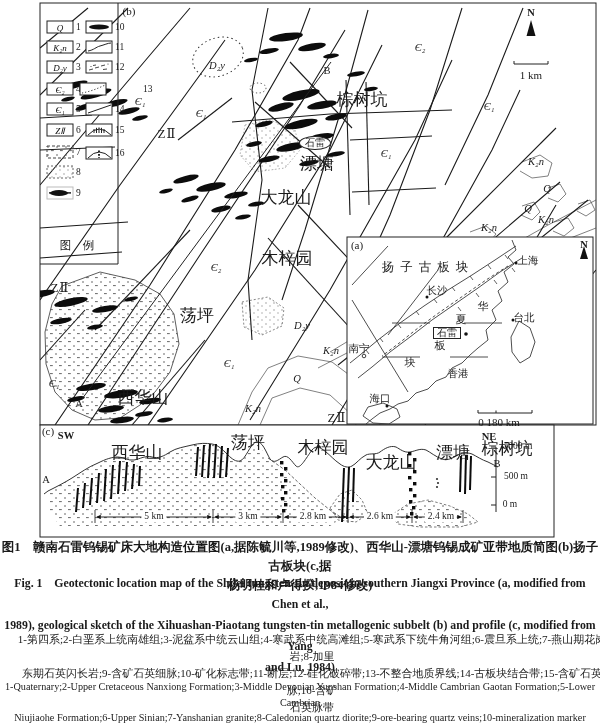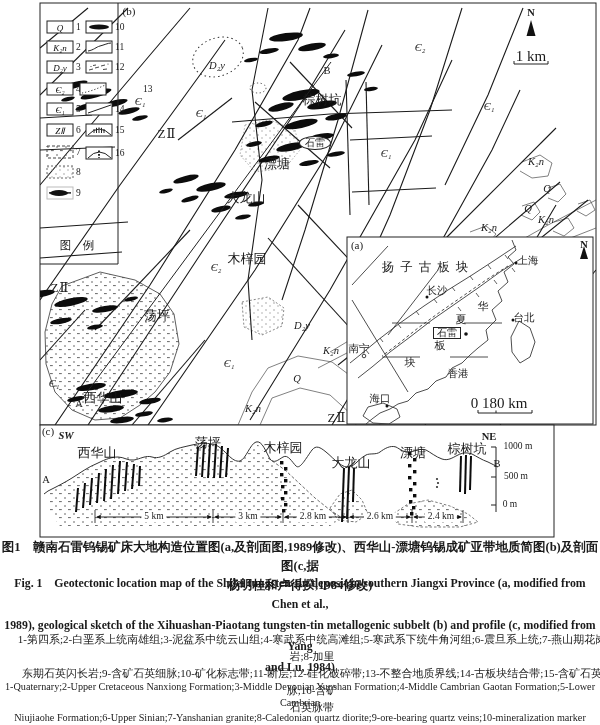--- a/index.html
+++ b/index.html
@@ -4,26 +4,26 @@
 <style>
   html,body{margin:0;padding:0;background:#fff;}
   #fig{position:relative;width:600px;height:725px;background:#fff;overflow:hidden;
        font-family:"Liberation Serif","DejaVu Serif",serif;color:#1a1a1a;}
   #art{position:absolute;left:0;top:0;}
   .lbl{position:absolute;transform:translate(-50%,-50%);white-space:nowrap;line-height:1;}
   .geo{font-size:10.5px;font-style:italic;}
   .pl{font-size:11px;}
   .pt{font-size:10.5px;}
   .big{font-size:13px;letter-spacing:1px;}
-  .place{font-size:13px;}
+  .place{font-size:17px;margin-left:40px;}
   .city{font-size:10.5px;}
   .dir{font-size:10.5px;font-weight:bold;}
   .elev{font-size:9.5px;}
   .dist{font-size:9.5px;background:#fff;padding:0 3px;}
-  .scale{font-size:15px;}
+  .scale{font-size:11px;margin-top:19px;}
   .yz{font-size:12.5px;letter-spacing:6px;}
   .hx{font-size:11px;}
   .oval{border:1px solid #222;border-radius:50%;padding:1px 5px;background:#fff;font-size:10px;}
   .sbox{border:1px solid #222;padding:0 3px;background:#fff;font-size:10px;}
   #legend{position:absolute;left:40px;top:3px;width:78px;height:261px;}
   .leg-item{position:absolute;display:flex;align-items:center;gap:2px;}
   .leg-n{font-size:9.5px;}
   #legend-title{position:absolute;left:40px;top:238px;width:74px;text-align:center;font-size:11.5px;}
   .caption{position:absolute;left:0;width:600px;text-align:center;}
   #cap-zh{top:538px;font-weight:bold;font-size:12.5px;line-height:19px;}
@@ -462,42 +462,42 @@
       <span class="lbl city" style="left: 458px; top: 374px;">香港</span>
       <span class="lbl hx" style="left: 483px; top: 306px;">华</span>
       <span class="lbl hx" style="left: 461px; top: 319px;">夏</span>
       <span class="lbl hx" style="left: 440px; top: 345px;">板</span>
       <span class="lbl hx" style="left: 410px; top: 362px;">块</span>
       <span class="lbl scale" style="left: 499px; top: 403px;">0  180 km</span>
       <span class="lbl sbox" style="left: 447px; top: 333px;">石雷</span>
     </div>
   <div id="labels-c">
       <span class="lbl pl" style="left: 48px; top: 431px;">(c)</span>
-      <span class="lbl dir" style="left: 66px; top: 436px; font-style: italic;">SW</span>
+      <span class="lbl dir" style="left: 66px; top: 436px;">SW</span>
       <span class="lbl dir" style="left: 489px; top: 437px;">NE</span>
       <span class="lbl pt" style="left: 46px; top: 480px;">A</span>
       <span class="lbl pt" style="left: 497px; top: 464px;">B</span>
       <span class="lbl place" style="left: 97px; top: 452px;">西华山</span>
       <span class="lbl place" style="left: 208px; top: 442px;">荡坪</span>
       <span class="lbl place" style="left: 283px; top: 447px;">木梓园</span>
       <span class="lbl place" style="left: 351px; top: 462px;">大龙山</span>
       <span class="lbl place" style="left: 413px; top: 452px;">漂塘</span>
       <span class="lbl place" style="left: 467px; top: 448px;">棕树坑</span>
       <span class="lbl elev" style="left: 518px; top: 447px;">1000 m</span>
       <span class="lbl elev" style="left: 516px; top: 477px;">500 m</span>
       <span class="lbl elev" style="left: 510px; top: 505px;">0 m</span>
       <span class="lbl dist" style="left: 154px; top: 517px;">5 km</span>
       <span class="lbl dist" style="left: 248px; top: 517px;">3 km</span>
       <span class="lbl dist" style="left: 313px; top: 517px;">2.8 km</span>
       <span class="lbl dist" style="left: 380px; top: 517px;">2.6 km</span>
       <span class="lbl dist" style="left: 441px; top: 517px;">2.4 km</span>
     </div>
 
   <div id="cap-zh" class="caption">
-      <div>图1　赣南石雷钨锡矿床大地构造位置图(a,及剖面图,1989修改)、西华山-漂塘钨锡成矿亚带地质简图(b)及剖面图(c,据</div>
+      <div>图1　赣南石雷钨锡矿床大地构造位置图(a,据陈毓川等,1989修改)、西华山-漂塘钨锡成矿亚带地质简图(b)扬子古板块(c,据</div>
       <div>杨明桂和卢得揆,1984修改)</div>
     </div>
   <div id="cap-en" class="caption">
       <div>Fig. 1　Geotectonic location map of the Shilei tungsten-tin deposit in southern Jiangxi Province (a, modified from Chen et al.,</div>
       <div>1989), geological sketch of the Xihuashan-Piaotang tungsten-tin metallogenic subbelt (b) and profile (c, modified from Yang</div>
       <div>and Lu, 1984)</div>
     </div>
   <div id="list-zh" class="caption">
       <div>1-第四系;2-白垩系上统南雄组;3-泥盆系中统云山组;4-寒武系中统高滩组;5-寒武系下统牛角河组;6-震旦系上统;7-燕山期花岗岩;8-加里</div>
       <div>东期石英闪长岩;9-含矿石英细脉;10-矿化标志带;11-断层;12-硅化破碎带;13-不整合地质界线;14-古板块结合带;15-含矿石英脉;16-含矿</div>

